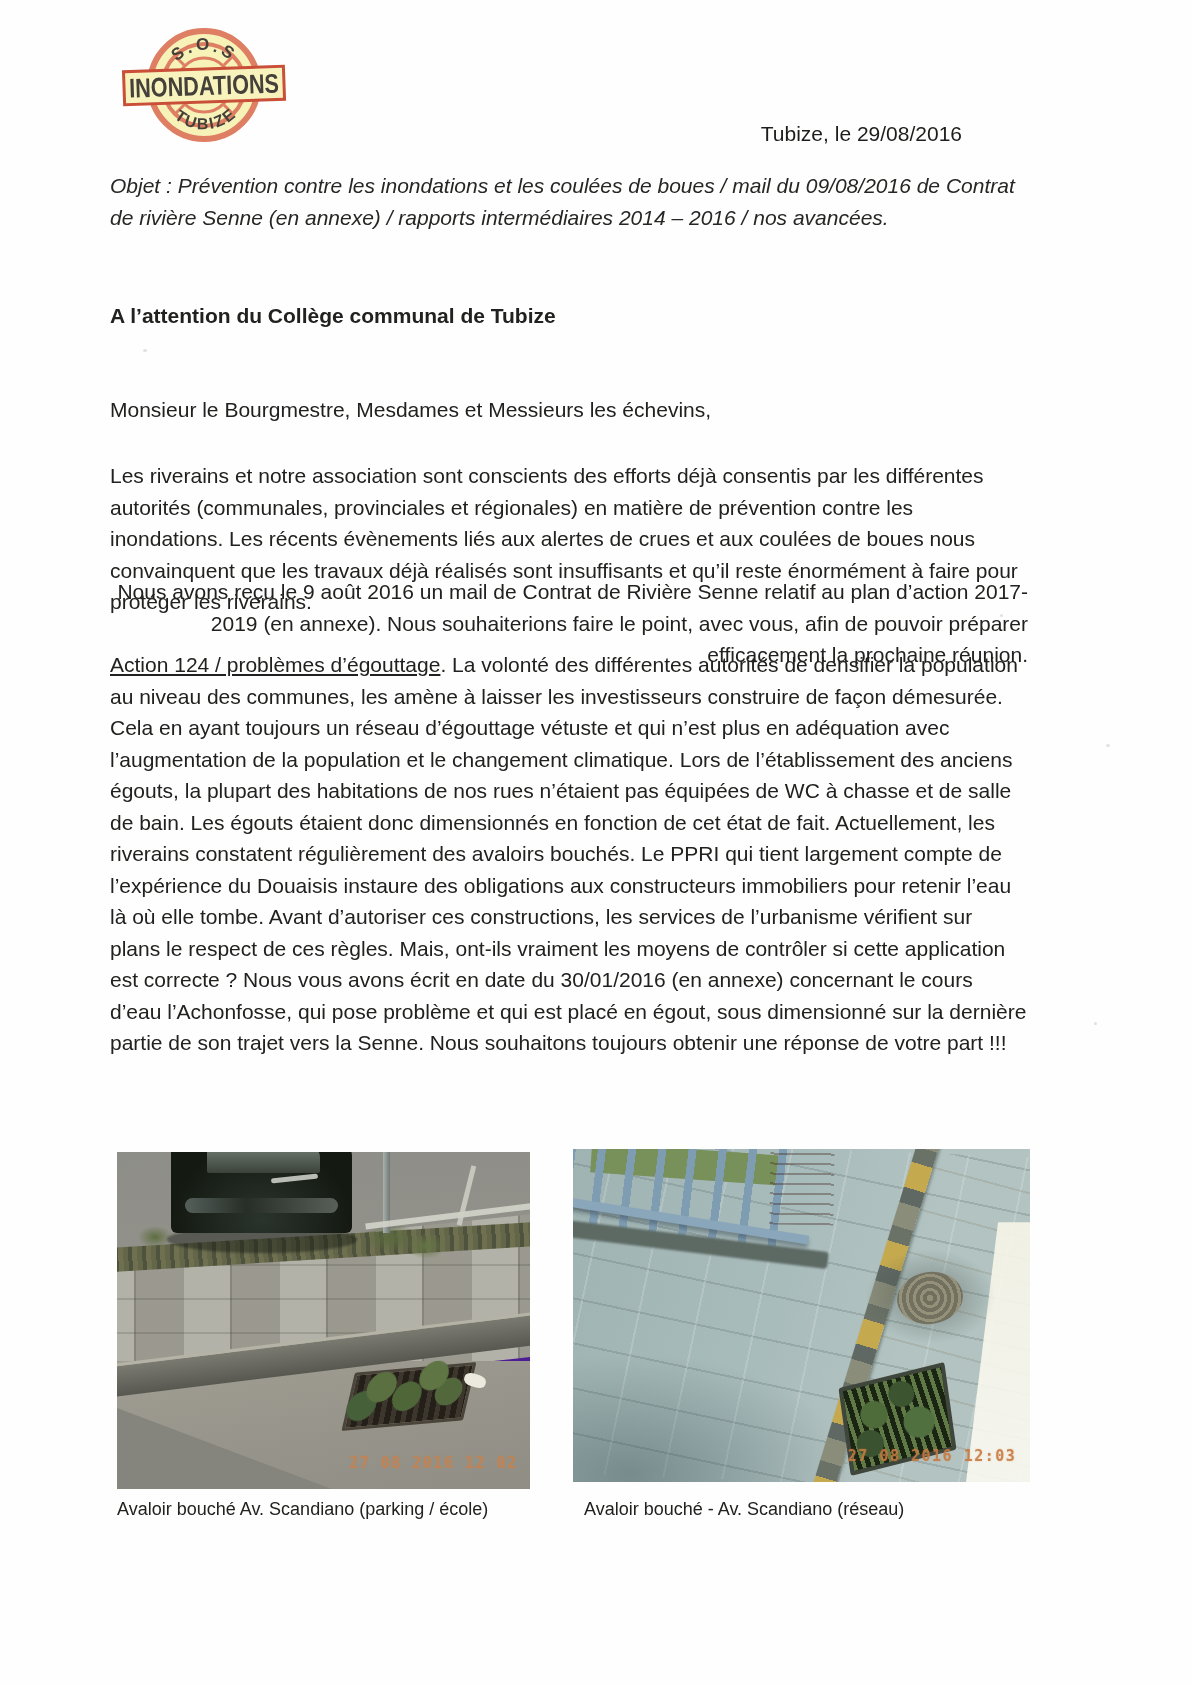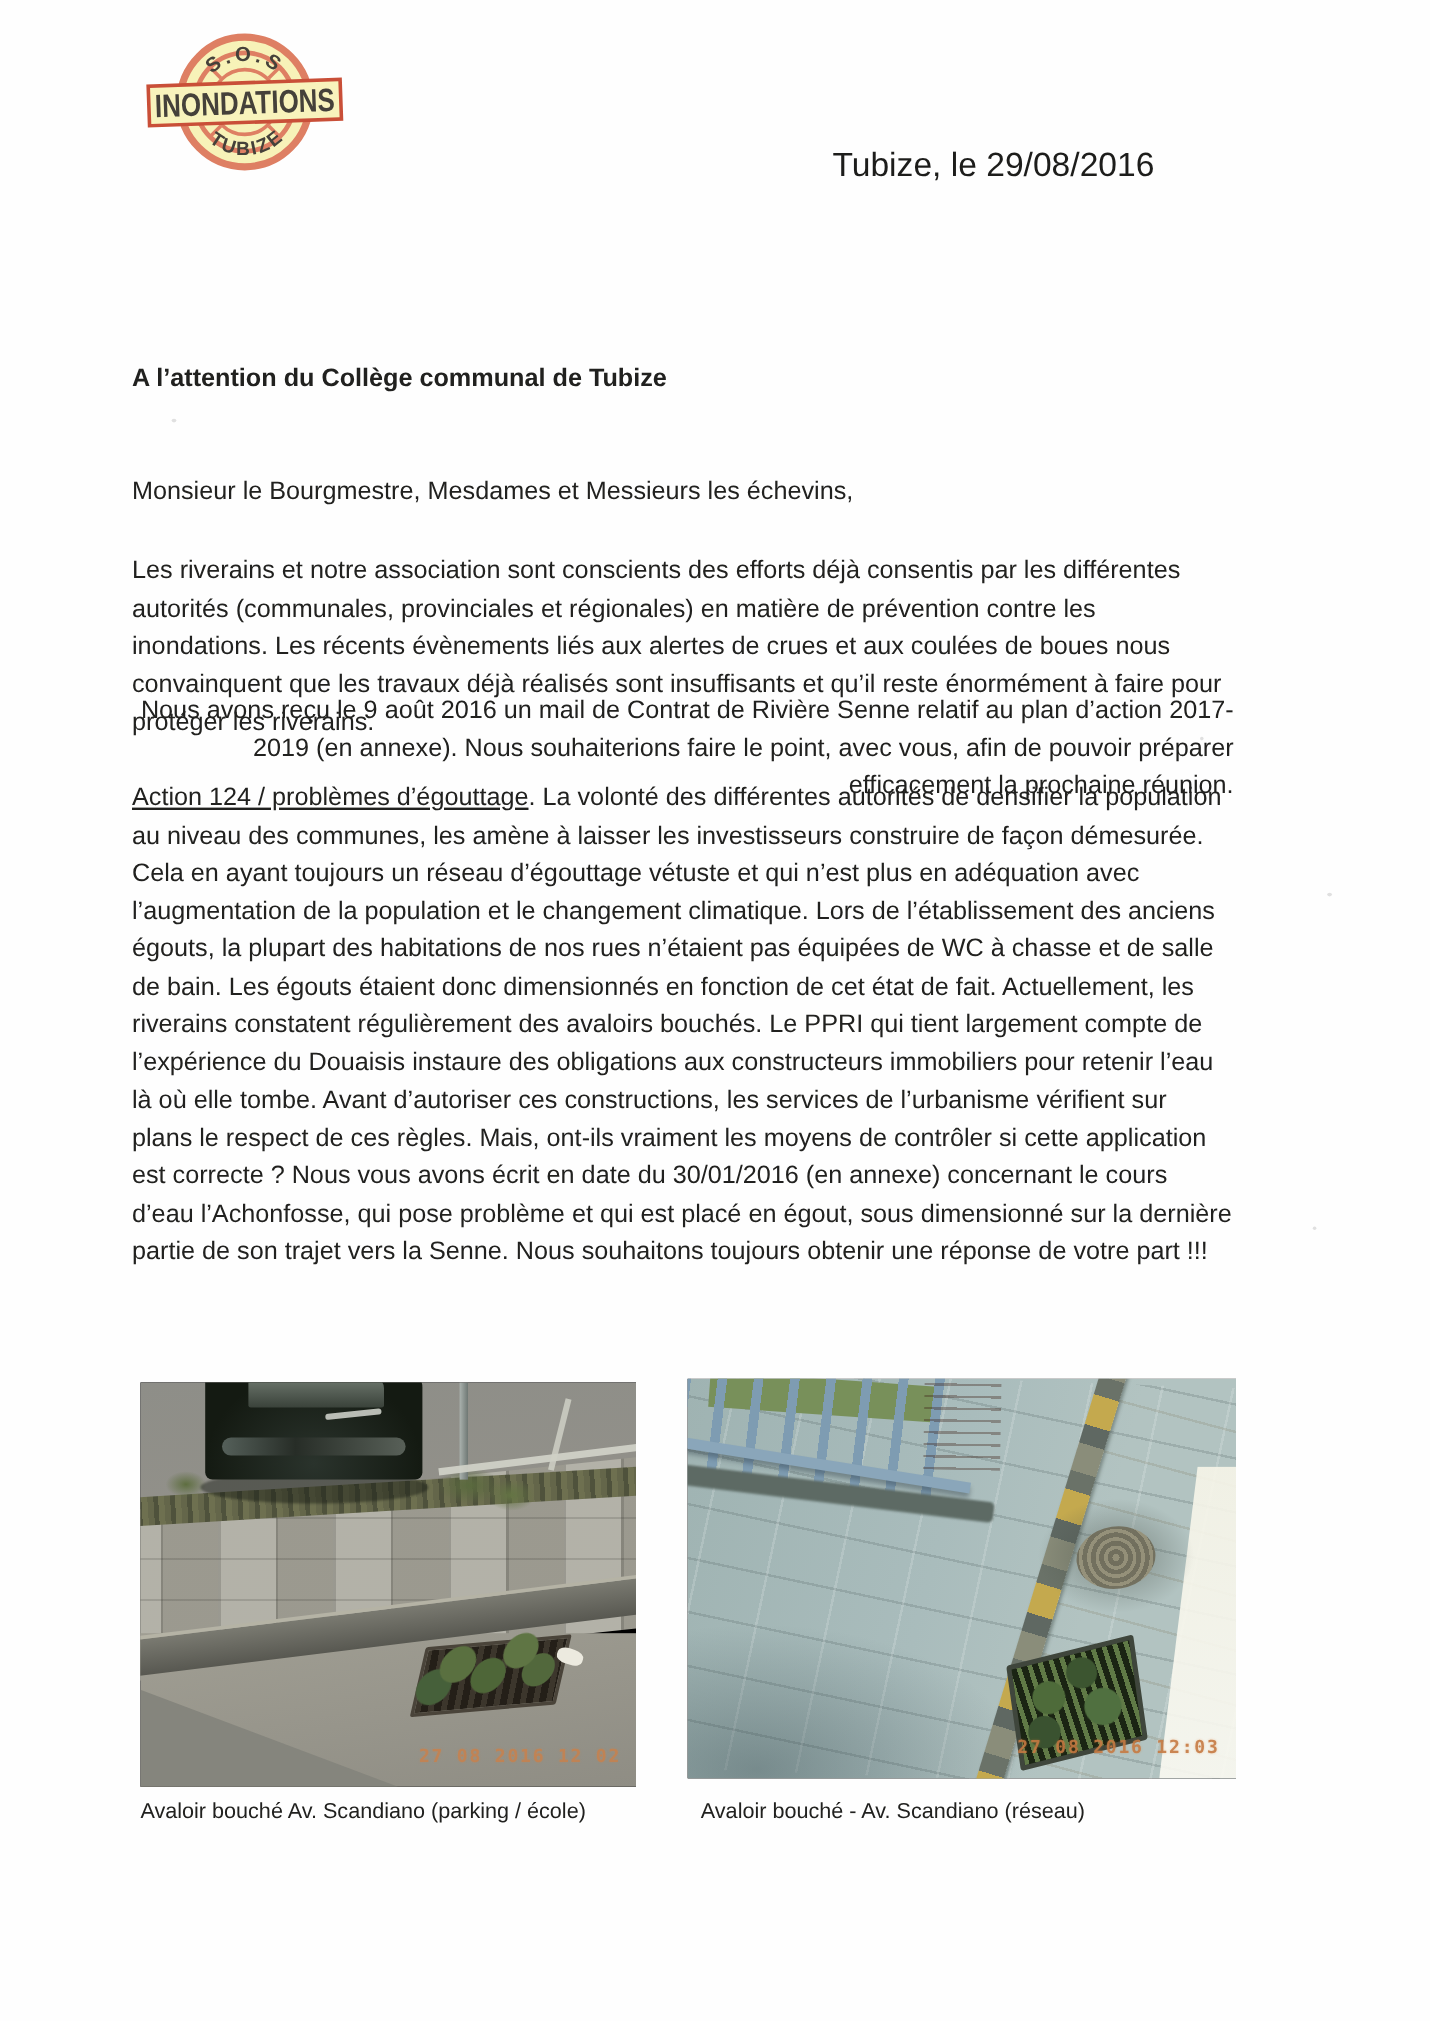--- a/index.html
+++ b/index.html
@@ -5,35 +5,35 @@
   html,body{margin:0;padding:0;background:#ffffff;}
   .page{
     position:relative;
     width:1192px;height:1684px;
     background:#fefefe;
     font-family:"Liberation Sans",sans-serif;
     color:#21211f;
     overflow:hidden;
   }
   .block{position:absolute;left:110px;width:918px;font-size:21px;line-height:31.5px;}
-  .date-line{position:absolute;left:110px;top:122px;width:852px;text-align:right;font-size:28px;color:#1d1d1b;}
+  .date-line{position:absolute;left:110px;top:122px;width:852px;text-align:right;font-size:21px;color:#1d1d1b;}
   .subject{top:170px;font-style:italic;color:#262624;}
   .addressee{top:300px;font-weight:bold;}
   .salutation{top:394px;}
   .p1{top:460px;}
   .p2{top:576px;text-align:right;}
   .p3{top:649px;}
   .u{text-decoration:underline;}
   .speck{position:absolute;border-radius:50%;background:rgba(90,90,88,.18);}
 
   
   .logo{position:absolute;left:120px;top:26px;width:168px;height:122px;}
 
   
-  .photo{position:absolute;overflow:hidden;background:#000000;}
+  .photo{position:absolute;overflow:hidden;background:#4c1d95;}
   .photo-left{left:117px;top:1152px;width:413px;height:337px;}
   .photo-right{left:573px;top:1149px;width:457px;height:333px;}
   .photo .layer{position:absolute;}
 
   
   .lp-road{left:0;top:0;width:100%;height:36%;background:linear-gradient(175deg,#8e8e88,#93918a);}
   .lp-sidewalk{left:-6%;top:25%;width:114%;height:42%;transform:rotate(-6deg);
     background-color:#a7a59a;
     background-image:
       repeating-linear-gradient(96deg, rgba(40,40,36,.18) 0 2px, transparent 2px 48px),
@@ -153,20 +153,21 @@
         <text x="84" y="69" text-anchor="middle" font-family="Liberation Sans, sans-serif" font-size="27" font-weight="bold" textLength="150" lengthAdjust="spacingAndGlyphs" fill="#45413a">INONDATIONS</text>
       </g>
       <text font-family="Liberation Sans, sans-serif" font-size="16" font-weight="bold" letter-spacing="2" fill="#45413a">
         <textPath href="#arcBottom" startOffset="50%" text-anchor="middle">TUBIZE</textPath>
       </text>
     </svg>
   </div>
 
   <div class="date-line">Tubize, le 29/08/2016</div>
 
+  <div class="block subject">Objet : Prévention contre les inondations et les coulées de boues / mail du 09/08/2016 de Contrat de rivière Senne (en annexe) / rapports intermédiaires 2014 – 2016 / nos avancées.</div>
 
   <div class="block addressee">A l’attention du Collège communal de Tubize</div>
 
   <div class="block salutation">Monsieur le Bourgmestre, Mesdames et Messieurs les échevins,</div>
 
   <div class="block p1">Les riverains et notre association sont conscients des efforts déjà consentis par les différentes autorités (communales, provinciales et régionales) en matière de prévention contre les inondations. Les récents évènements liés aux alertes de crues et aux coulées de boues nous convainquent que les travaux déjà réalisés sont insuffisants et qu’il reste énormément à faire pour protéger les riverains.</div>
 
   <div class="block p2">Nous avons reçu le 9 août 2016 un mail de Contrat de Rivière Senne relatif au plan d’action 2017-2019 (en annexe). Nous souhaiterions faire le point, avec vous, afin de pouvoir préparer efficacement la prochaine réunion.</div>
 
   <div class="block p3"><span class="u">Action 124 / problèmes d’égouttage</span><span>. La volonté des différentes autorités de densifier la population au niveau des communes, les amène à laisser les investisseurs construire de façon démesurée. Cela en ayant toujours un réseau d’égouttage vétuste et qui n’est plus en adéquation avec l’augmentation de la population et le changement climatique. Lors de l’établissement des anciens égouts, la plupart des habitations de nos rues n’étaient pas équipées de WC à chasse et de salle de bain. Les égouts étaient donc dimensionnés en fonction de cet état de fait. Actuellement, les riverains constatent régulièrement des avaloirs bouchés. Le PPRI qui tient largement compte de l’expérience du Douaisis instaure des obligations aux constructeurs immobiliers pour retenir l’eau là où elle tombe. Avant d’autoriser ces constructions, les services de l’urbanisme vérifient sur plans le respect de ces règles. Mais, ont-ils vraiment les moyens de contrôler si cette application est correcte ? Nous vous avons écrit en date du 30/01/2016 (en annexe) concernant le cours d’eau l’Achonfosse, qui pose problème et qui est placé en égout, sous dimensionné sur la dernière partie de son trajet vers la Senne. Nous souhaitons toujours obtenir une réponse de votre part !!!</span></div>

